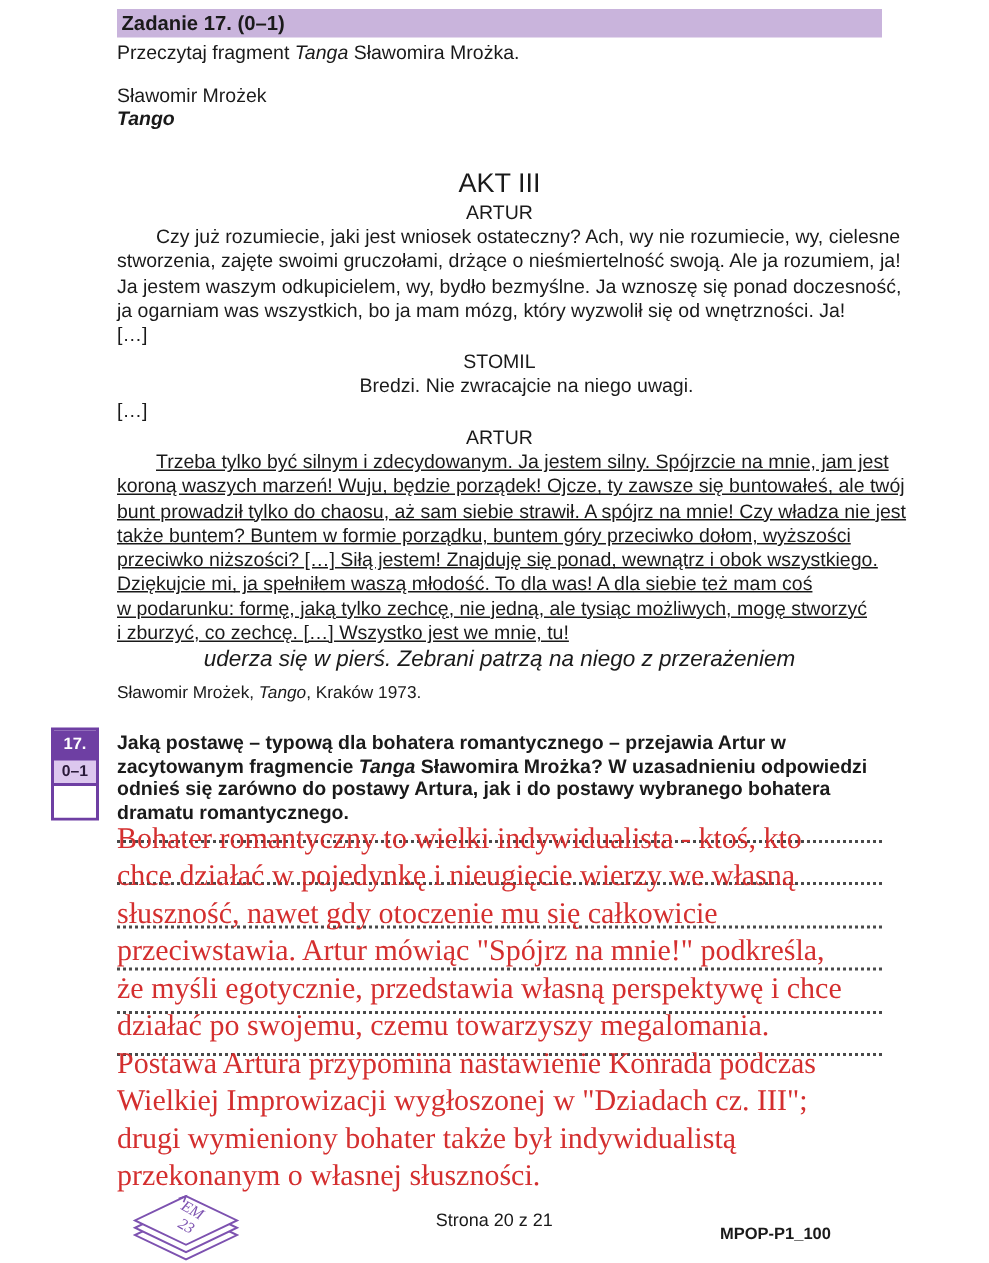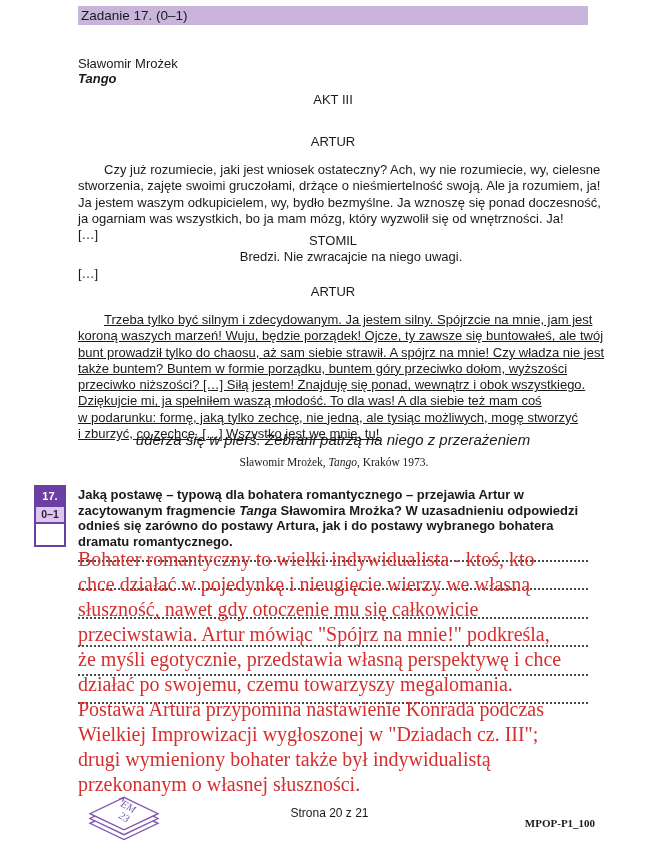--- a/index.html
+++ b/index.html
@@ -3,32 +3,32 @@
 <meta charset="utf-8">
 <style>
   html,body{margin:0;padding:0;background:#ffffff;}
   body{width:659px;height:842px;overflow:hidden;
        font-family:"Liberation Sans",sans-serif;color:#1a1a1a;}
   .page{position:relative;width:659px;height:842px;background:#ffffff;}
 
   .abs{position:absolute;}
   .pre{white-space:pre;}
   .center{text-align:center;}
-  .right{text-align:center;font-family:Liberation Serif, serif;}
+  .right{text-align:left;}
 
   .header-bar{left:78px;top:6px;width:510px;height:19px;background:#c9b4dc;
-              font-weight:normal;font-size:13.5px;line-height:19px;padding-left:3px;
+              font-weight:bold;font-size:13.5px;line-height:19px;padding-left:3px;
               box-sizing:border-box;}
   .intro{left:78px;top:27px;width:512px;font-size:13px;}
   .author-block{left:78px;top:56px;width:512px;font-size:13px;line-height:15px;}
   .work-title{font-weight:bold;font-style:italic;}
-  .act-heading{left:78px;top:92px;width:510px;font-size:13px;}
+  .act-heading{left:78px;top:112px;width:510px;font-size:18px;}
   .speaker{font-size:13px;}
   .sp1{left:78px;top:134px;width:510px;}
-  .dialog{font-size:13px;line-height:16.3px;text-indent:26px;margin-top:12px;}
+  .dialog{font-size:13px;line-height:16.3px;text-indent:26px;}
   .d1{left:78px;top:150px;width:552px;}
   .sp2{left:78px;top:233px;width:510px;}
   .stomil{left:96px;top:249px;width:510px;font-size:13px;text-align:center;}
   .ell2{left:78px;top:266px;font-size:13px;}
   .sp3{left:78px;top:284px;width:510px;}
   .d2{left:78px;top:300px;width:552px;text-decoration:underline;}
   .stage{left:78px;top:431px;width:510px;font-size:15px;font-style:italic;}
   .source{left:78px;top:456px;width:512px;font-size:11.5px;}
 
   .qbox{left:34px;top:485px;width:28px;border:2px solid #6e3fa3;}
@@ -54,20 +54,21 @@
 </style>
 </head>
 <body>
 
 <div class="page">
 
   <div class="abs header-bar">
     <span>Zadanie 17. (0–1)</span>
   </div>
 
+  <div class="abs intro"><span>Przeczytaj fragment </span><i>Tanga</i><span> Sławomira Mrożka.</span></div>
 
   <div class="abs author-block">
     <div>Sławomir Mrożek</div>
     <div class="work-title">Tango</div>
   </div>
 
   <div class="abs center act-heading">AKT III</div>
 
   <div class="abs center speaker sp1">ARTUR</div>
   <div class="abs dialog pre d1">Czy już rozumiecie, jaki jest wniosek ostateczny? Ach, wy nie rozumiecie, wy, cielesne

